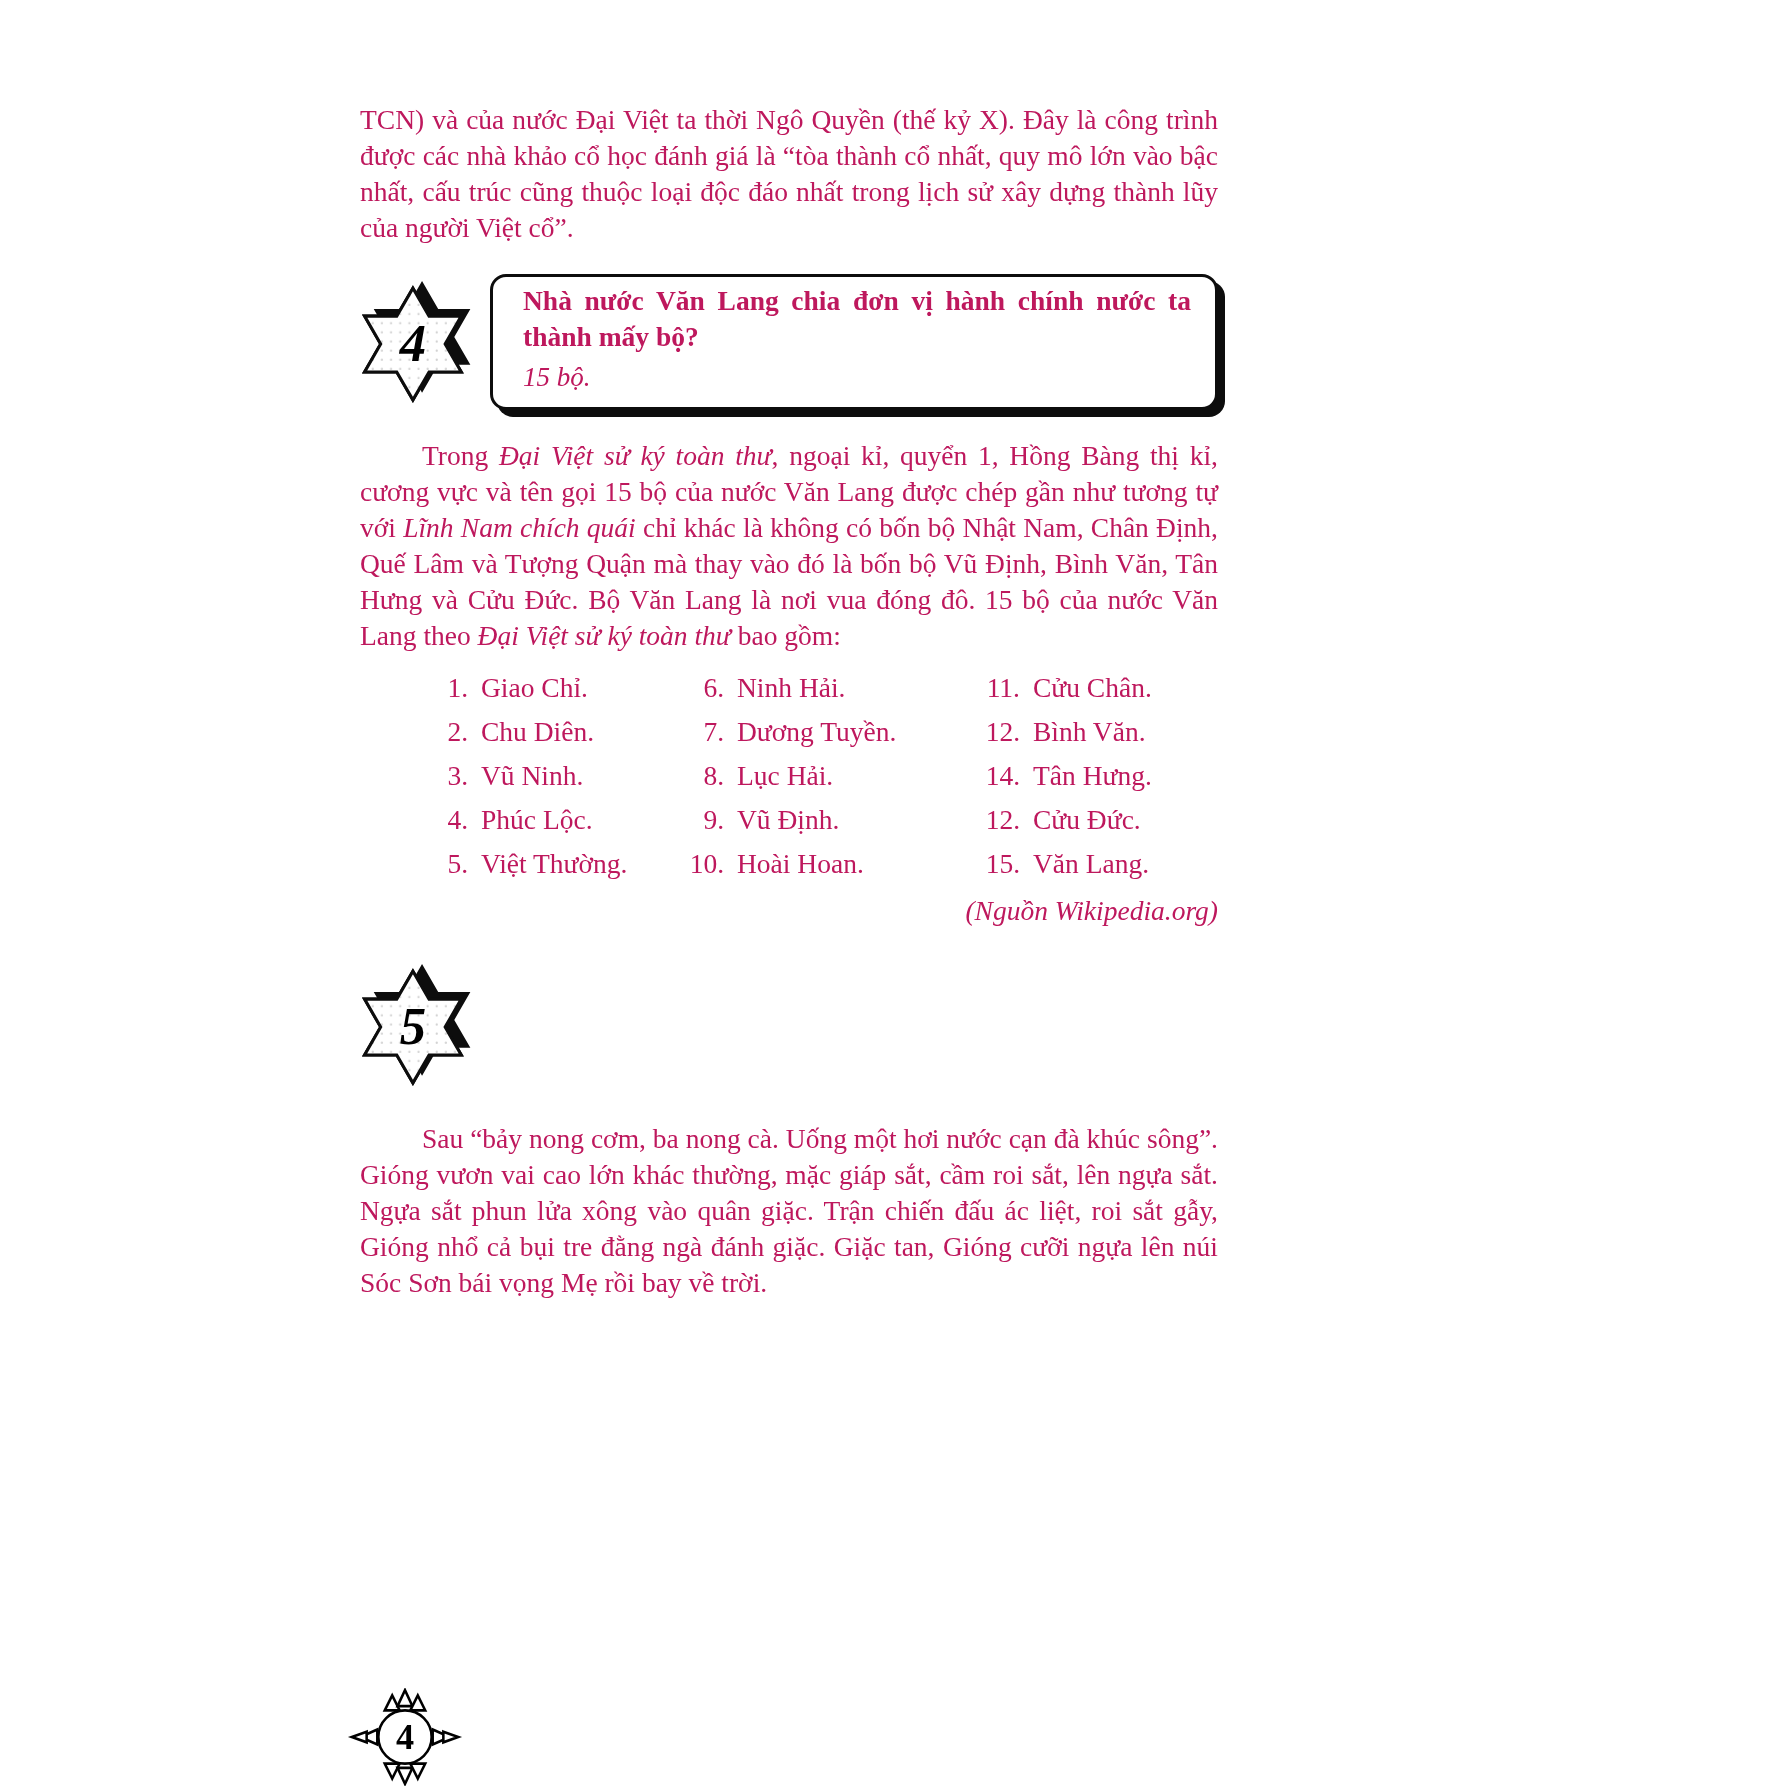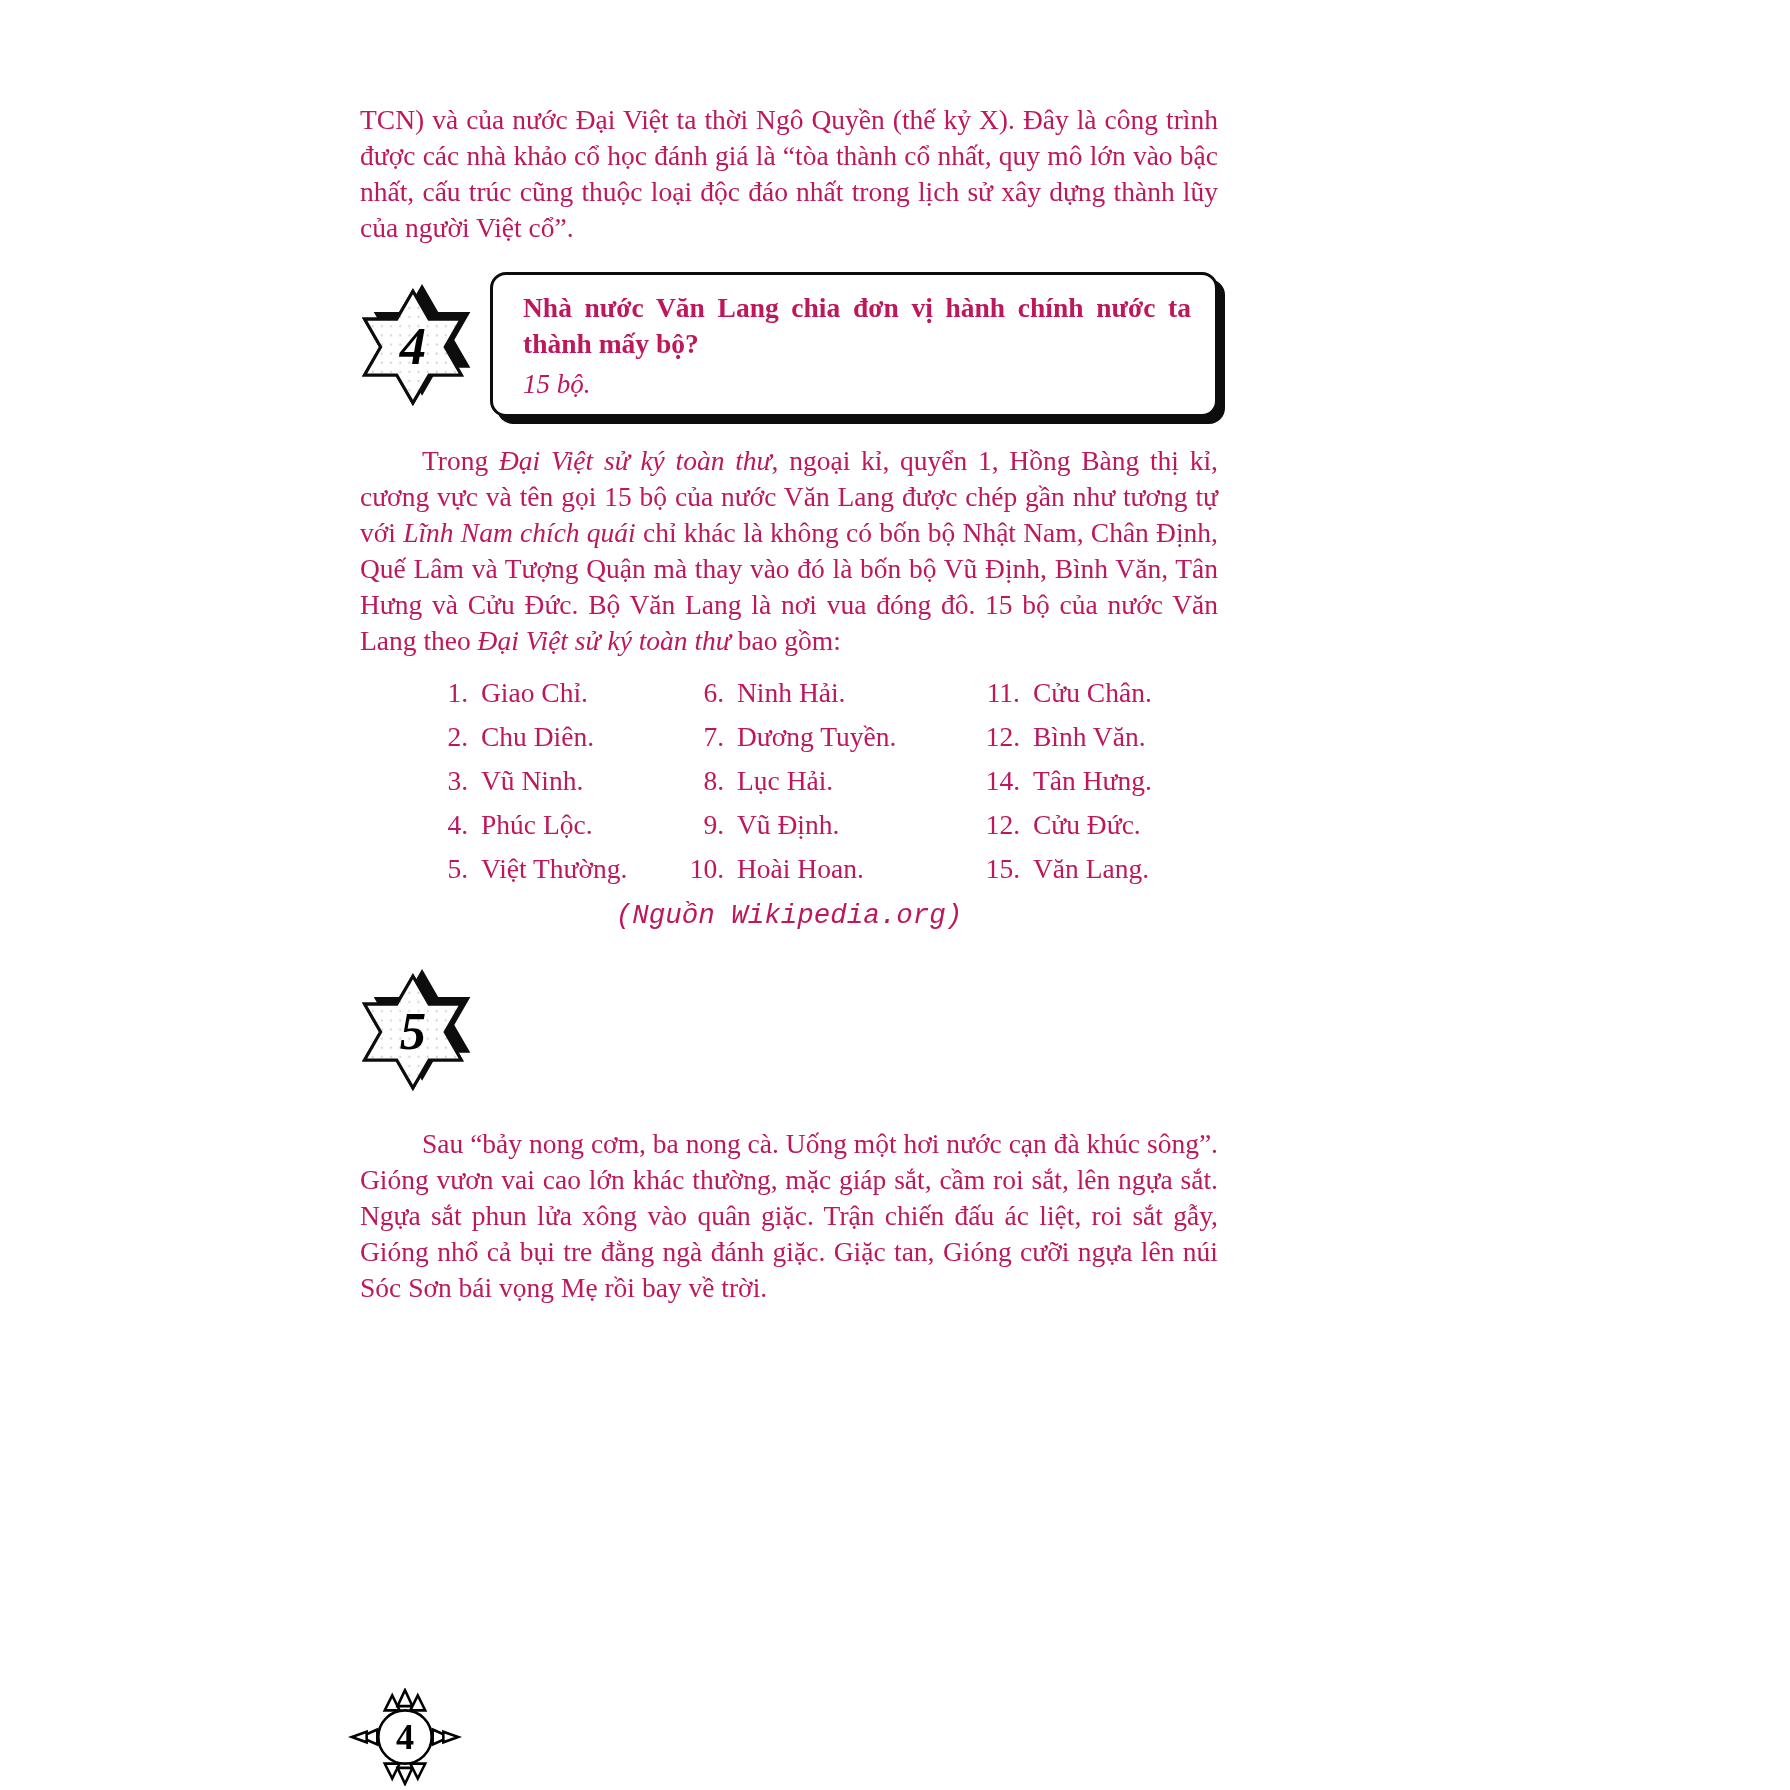--- a/index.html
+++ b/index.html
@@ -56,21 +56,21 @@
     text-anchor: middle;
     fill: #000000;
   }
   .qbox {
     margin-left: 130px;
     flex: 1;
     background: #ffffff;
     border: 3px solid #0d0d0d;
     border-radius: 16px;
     box-shadow: 7px 7px 0 #0d0d0d;
-    padding: 15px 24px 12px 30px;
+    padding: 6px 24px 12px 30px;
   }
   .qtext {
     font-weight: bold;
     font-size: 27.5px;
     line-height: 36px;
     margin: 0;
     text-align: justify;
   }
   .qanswer {
     font-style: italic;
@@ -84,26 +84,25 @@
     margin: 16px 0 0 64px;
     display: grid;
     grid-template-columns: 256px 296px 1fr;
   }
   .bo-col { display: flex; flex-direction: column; row-gap: 9px; }
   .bo-item { display: flex; font-size: 27.5px; line-height: 35px; }
   .bo-num { width: 44px; text-align: right; margin-right: 13px; flex: none; }
   .bo-name { white-space: nowrap; }
 
   .source {
-    text-align: center;
+    text-align: right;
     font-style: italic;
     font-size: 27.5px;
     line-height: 36px;
     margin: 12px 0 0 0;
-    font-family: Liberation Mono, monospace;
   }
 
   .page-ornament {
     position: absolute;
     left: 346px;
     top: 1688px;
     width: 118px;
     height: 98px;
   }
   .orn-shape { fill: #ffffff; stroke: #000000; stroke-width: 2.4; }

